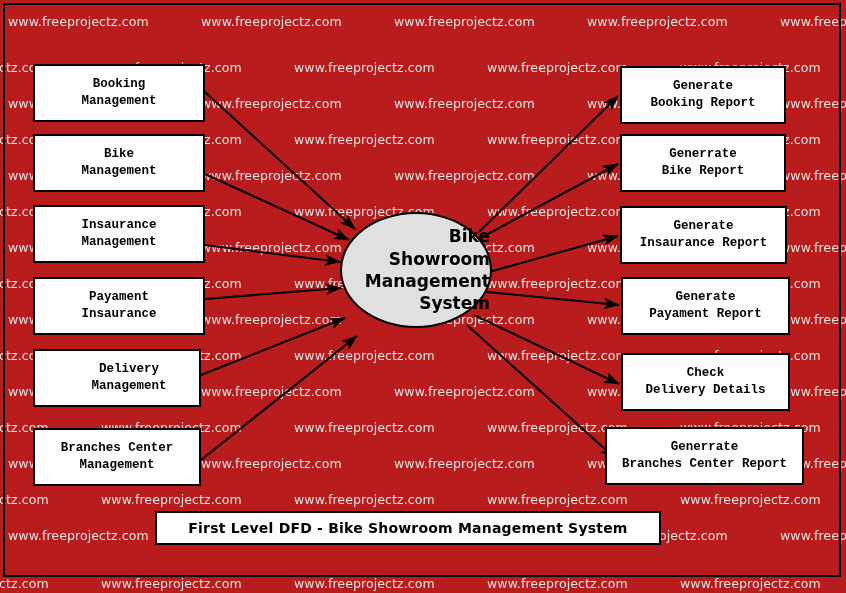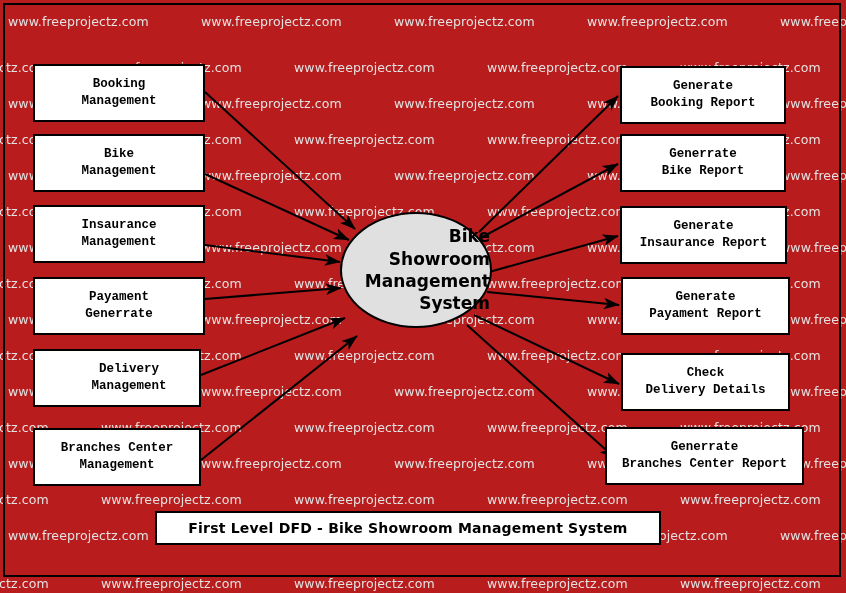--- a/index.html
+++ b/index.html
@@ -243,21 +243,21 @@
       <div class="node" style="left: 33px; top: 134px; width: 172px; height: 58px;">
         <span class="ntext">Bike
 Management</span>
       </div>
       <div class="node" style="left: 33px; top: 205px; width: 172px; height: 58px;">
         <span class="ntext">Insaurance
 Management</span>
       </div>
       <div class="node" style="left: 33px; top: 277px; width: 172px; height: 58px;">
         <span class="ntext">Payament
-Generrate</span>
+Insaurance</span>
       </div>
       <div class="node" style="left: 33px; top: 349px; width: 168px; height: 58px; padding-left: 24px;">
         <span class="ntext">Delivery
 Management</span>
       </div>
       <div class="node" style="left: 33px; top: 428px; width: 168px; height: 58px;">
         <span class="ntext">Branches Center
 Management</span>
       </div>
       <div class="node" style="left: 620px; top: 66px; width: 166px; height: 58px;">

